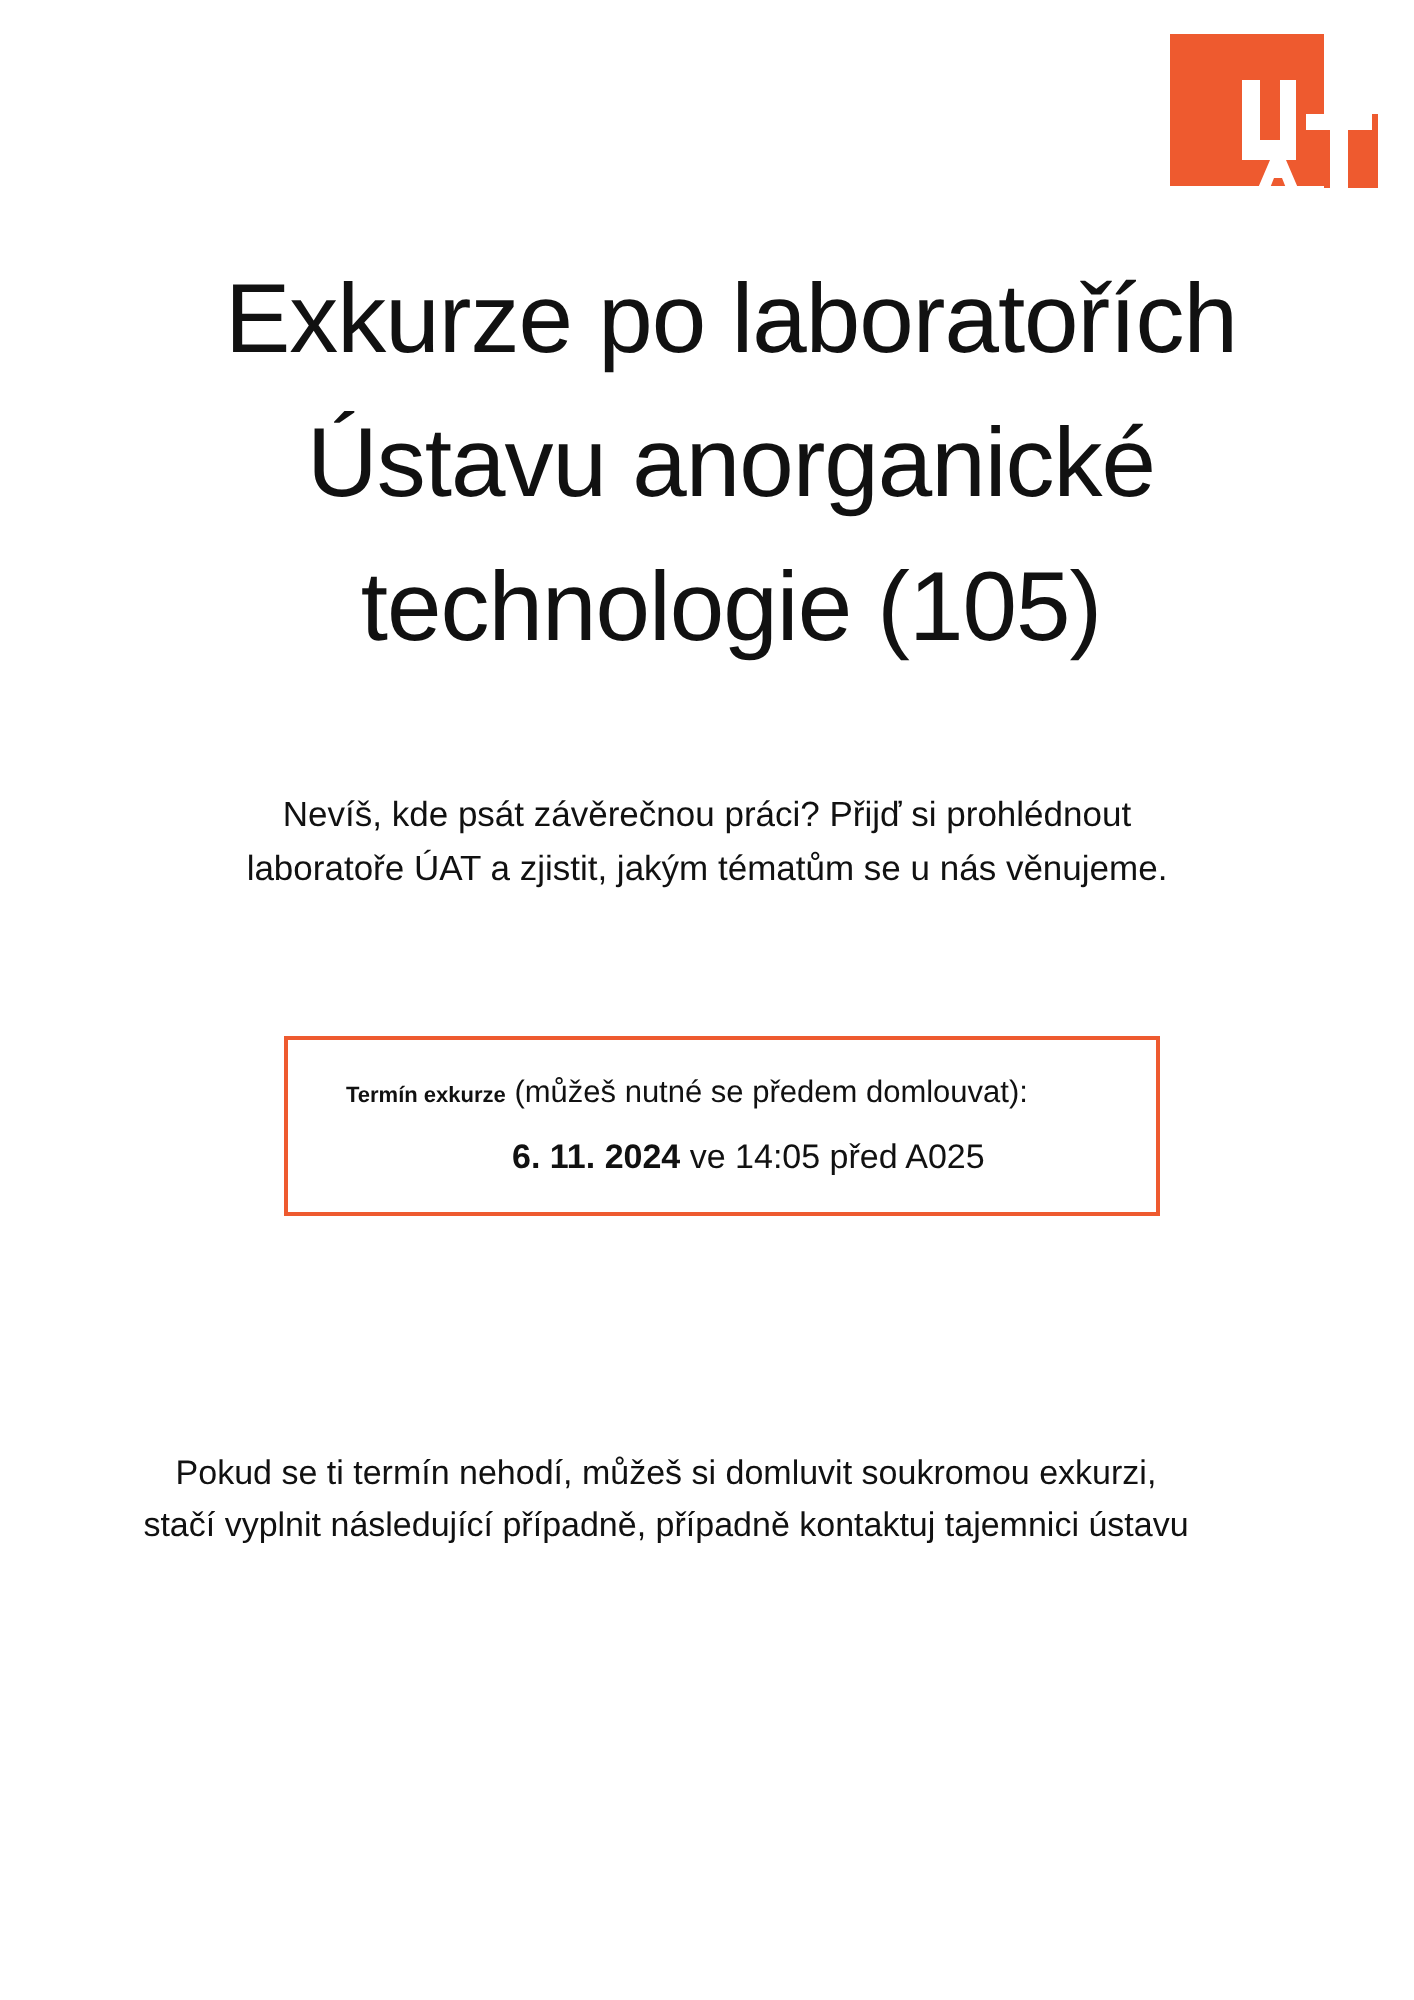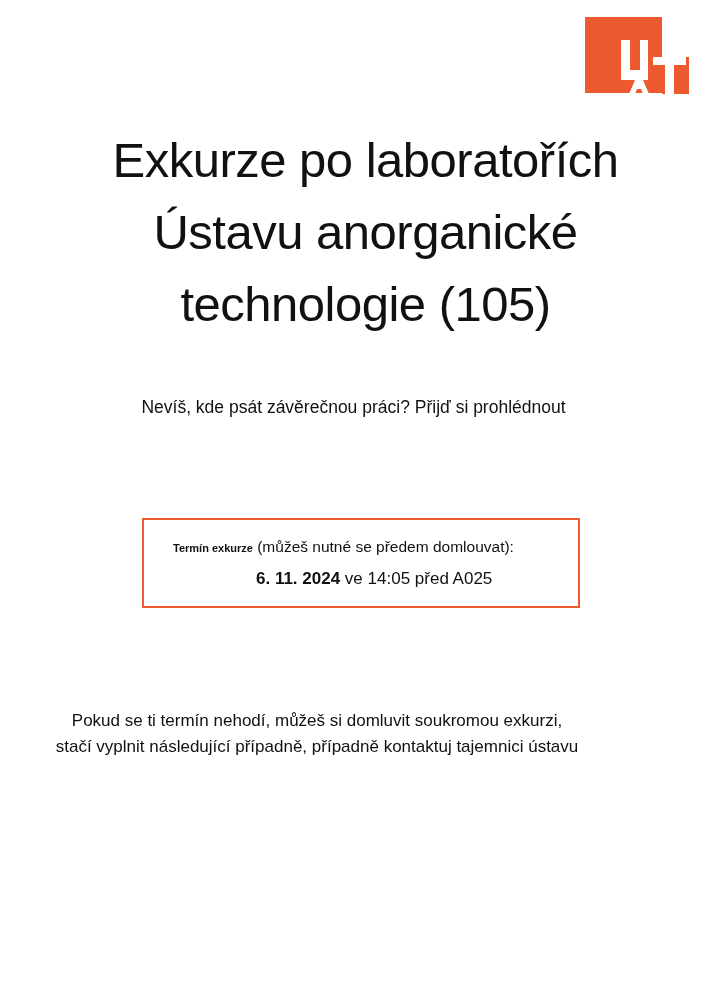--- a/index.html
+++ b/index.html
@@ -72,21 +72,21 @@
       white-space: nowrap;
     }
     .outro {
       position: absolute;
       left: 0;
       top: 708px;
       width: 634px;
       text-align: center;
       font-size: 17px;
       line-height: 26px;
-      margin: 0;
+      margin: 16px;
     }
     .outro span.line { display: block; }
     .email-link {
       color: #ee5a2f;
       text-decoration: underline;
     }
   </style>
 </head>
 <body>
 
@@ -106,20 +106,21 @@
 </div>
 
 <h1 class="title">
   <span>Exkurze po laboratořích</span>
   <span>Ústavu anorganické</span>
   <span>technologie (105)</span>
 </h1>
 
 <p class="intro">
   <span>Nevíš, kde psát závěrečnou práci? Přijď si prohlédnout</span>
+  <span>laboratoře ÚAT a zjistit, jakým tématům se u nás věnujeme.</span>
 </p>
 
 <div class="term-box">
   <div class="term-line1">
     <b>Termín exkurze</b><span> (můžeš nutné se předem domlouvat):</span>
   </div>
   <div class="term-line2">
     <b>6. 11. 2024</b><span> ve 14:05 před A025</span>
   </div>
 </div>

